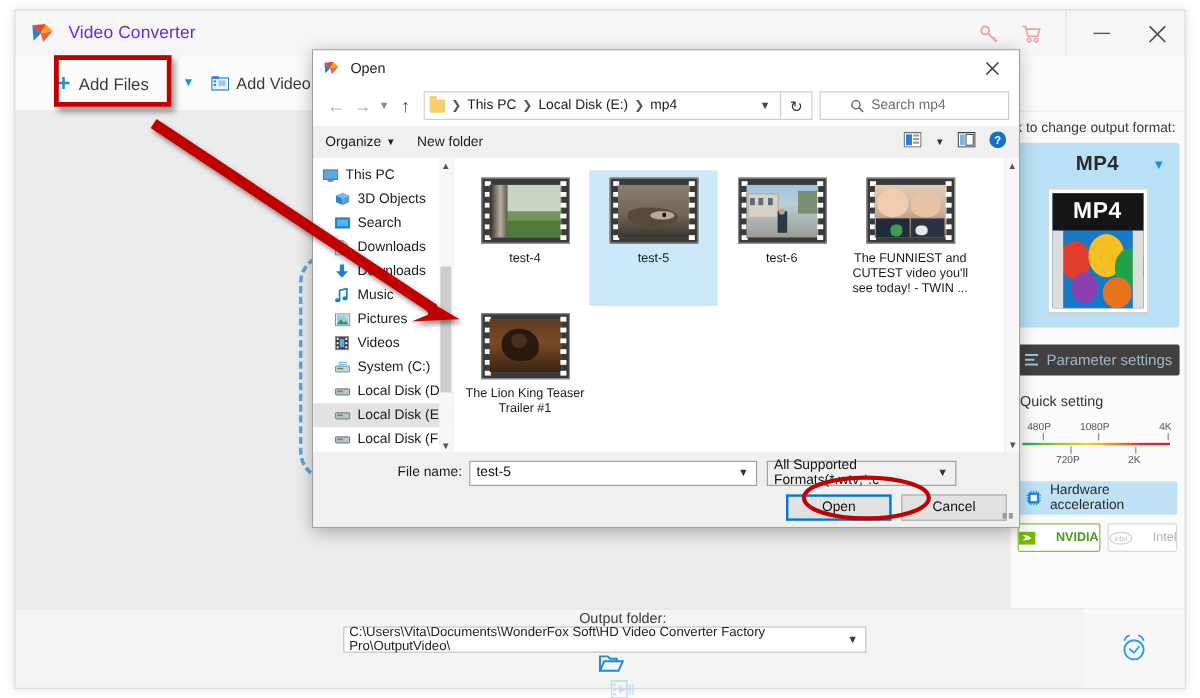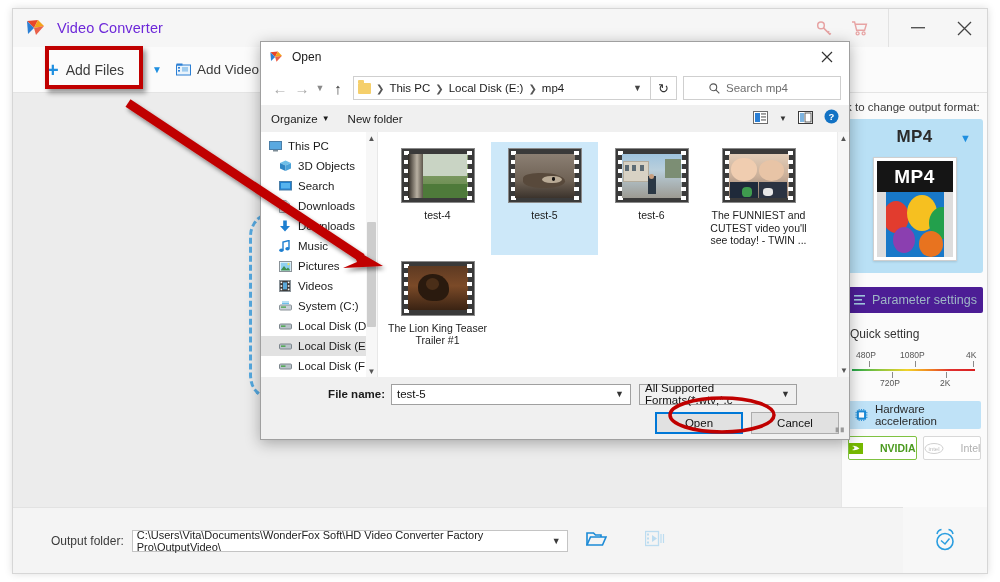--- a/index.html
+++ b/index.html
@@ -79,21 +79,21 @@
   }
   .fmt-thumb-inner { width:100%; height:100%; position:relative; overflow:hidden; background:#1878c8; }
   .fmt-bar {
     position:absolute; left:0; top:0; width:100%; height:31px; background:#151515;
     display:flex; align-items:center; justify-content:center;
     color:#fff; font-size:19px; font-weight:bold; letter-spacing:.5px;
   }
   .balloon { position:absolute; border-radius:50%; }
 
   .param-btn {
-    margin:14px 4px 0; height:26px; background:#4c1d95; border-radius:2px;
+    margin:14px 4px 0; height:26px; background:#404040; border-radius:2px;
     display:flex; align-items:center; gap:6px; padding-left:8px;
     color:#9fb7c6; font-size:12.5px;
   }
   .quick-title { font-size:12px; color:#333; padding:14px 0 4px 8px; }
   .slider-wrap { position:relative; height:46px; margin:0 6px; }
   .slider-track {
     position:absolute; left:4px; right:6px; top:24px; height:2px;
     background: linear-gradient(to right, #21a44a 0%, #8cc63f 22%, #f2d22a 45%, #f08a22 62%, #e03030 80%, #d92020 100%);
   }
   .slider-tick { position:absolute; width:1px; height:6px; background:#8a8a8a; }
@@ -108,21 +108,21 @@
   .gpu-chip {
     flex:1; height:24px; border:1px solid #d8d8d8; background:#fff; border-radius:2px;
     display:flex; align-items:center; justify-content:center; gap:17px;
     font-size:10.5px; color:#b0b0b0;
   }
   .gpu-chip.on { border-color:#7fc241; color:#4a9a1e; font-weight:bold; }
 
   .app-footer {
     position:absolute; left:0; bottom:0; width:100%; height:66px;
     background:#f4f4f4; border-top:1px solid #e2e2e2;
-    display:flex; align-items:center;
+    display:flex; align-items:center;flex-direction:column;
   }
   .of-label { margin-left:38px; font-size:12px; color:#3b3b3b; }
   .of-input {
     margin-left:8px; width:436px; height:22px; background:#fff;
     border:1px solid #c4c4c4; display:flex; align-items:center;
     font-size:11px; color:#222; padding-left:4px; position:relative;
   }
   .of-caret { position:absolute; right:6px; color:#3b3b3b; font-size:9px; }
   .foot-ico { margin-left:18px; }
   .run-wrap { position:absolute; right:0; bottom:0; height:66px; display:flex; align-items:stretch; }
@@ -192,21 +192,21 @@
   .perf { position:absolute; top:2px; bottom:2px; width:5px; display:flex; flex-direction:column; justify-content:space-between; }
   .perf.l { left:2px; } .perf.r { right:2px; }
   .perf i { display:block; width:5px; height:4px; background:#fff; }
   .film-img { width:100%; height:44px; margin:0 auto; position:relative; overflow:hidden; background:#555; }
   .file-name { margin-top:6px; font-size:10.5px; color:#1b1b1b; text-align:center; line-height:12.5px; }
   .files-scroll { position:absolute; right:0; top:0; width:12px; height:100%; background:#f7f7f7; border-left:1px solid #ececec; }
   .fs-up, .fs-dn { height:13px; display:flex; align-items:center; justify-content:center; font-size:8px; color:#555; }
 
   .dlg-bottom { position:absolute; left:0; right:0; bottom:0; height:62px; background:#f0f0f0; }
   .fn-row { position:absolute; left:0; right:0; top:6px; height:22px; display:flex; align-items:center; }
-  .fn-label { width:130px; text-align:right; font-size:11.5px; color:#1b1b1b; padding-right:6px;font-weight:bold; }
+  .fn-label { width:130px; text-align:right; font-size:11.5px; color:#1b1b1b; padding-right:6px; }
   .fn-input {
     width:240px; height:21px; background:#fff; border:1px solid #a0a0a0;
     display:flex; align-items:center; padding-left:5px; font-size:11.5px; color:#111; position:relative;
   }
   .fn-caret { position:absolute; right:6px; color:#333; font-size:9px; }
   .fmt-select {
     margin-left:8px; width:158px; height:21px; background:#f0f0f0; border:1px solid #a0a0a0;
     display:flex; align-items:center; padding-left:5px; font-size:11.5px; color:#111; position:relative;
   }
   .btn-row { position:absolute; right:10px; top:35px; display:flex; gap:8px; }

